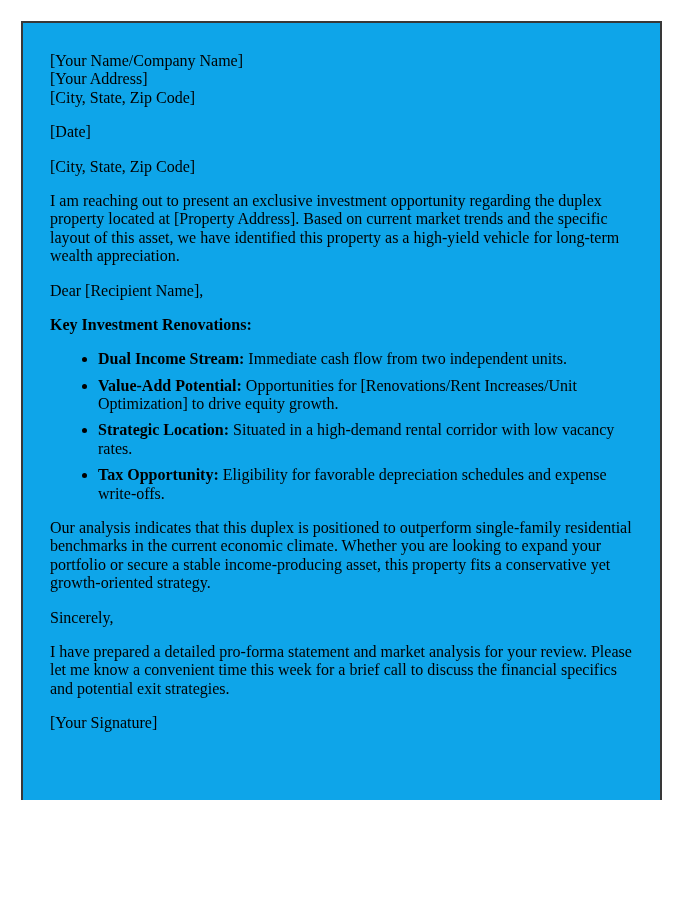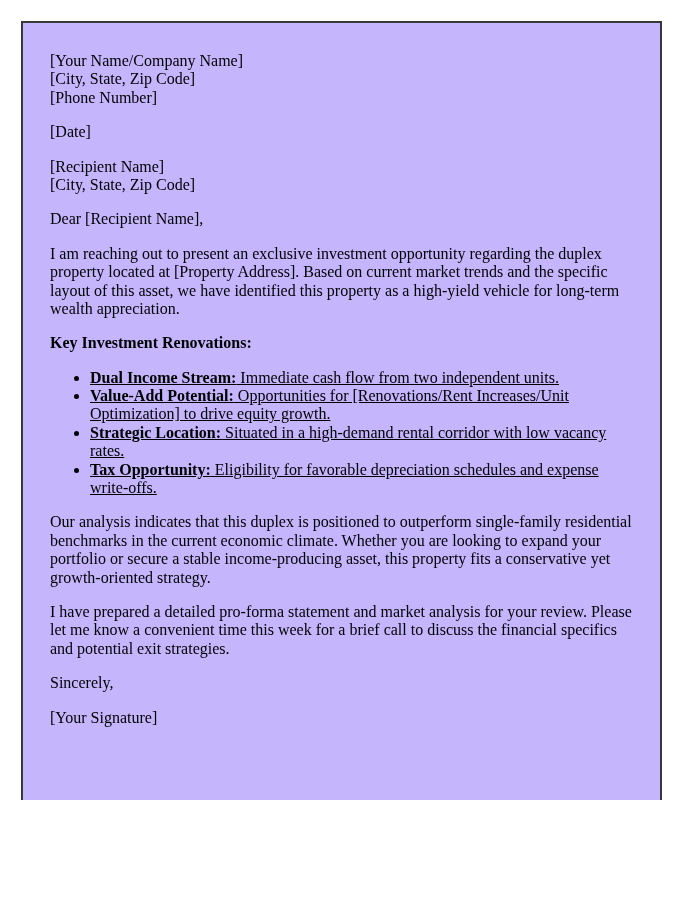--- a/index.html
+++ b/index.html
@@ -18,78 +18,76 @@
     position: absolute;
     left: 21px;
     top: 21px;
     width: 641px;
     height: 779px;
     box-sizing: border-box;
     border: 2px solid #383838;
     border-bottom: none;
     padding: 13px 28px 0 27px;
     overflow: hidden;
-    background: #c4b5fd;
+    background: #0ea5e9;
     font-size: 16px;
     line-height: 1.15;
   }
   .para, p {
     margin: 16px 0;
     padding: 0;
   }
   .bold {
     font-weight: bold;
   }
   .sep {
     font-weight: normal;
   }
   ul.highlights {
     margin: 16px 0;
     padding: 0 0 0 40px;
     list-style-type: disc;
   }
   ul.highlights li {
-    margin: 0;
+    margin: 8px;
     padding: 0;
-    text-decoration: underline;
   }
 </style>
 </head>
 <body>
 
 <div class="page">
 
   <div class="para">
     <div>[Your Name/Company Name]</div>
+    <div>[Your Address]</div>
     <div>[City, State, Zip Code]</div>
-    <div>[Phone Number]</div>
   </div>
 
   <p>[Date]</p>
 
   <div class="para">
-    <div>[Recipient Name]</div>
     <div>[City, State, Zip Code]</div>
   </div>
 
 
+  <p>I am reaching out to present an exclusive investment opportunity regarding the duplex property located at [Property Address]. Based on current market trends and the specific layout of this asset, we have identified this property as a high-yield vehicle for long-term wealth appreciation.</p>
+
   <p>Dear [Recipient Name],</p>
-
-  <p>I am reaching out to present an exclusive investment opportunity regarding the duplex property located at [Property Address]. Based on current market trends and the specific layout of this asset, we have identified this property as a high-yield vehicle for long-term wealth appreciation.</p>
 
   <p class="bold">Key Investment Renovations:</p>
 
   <ul class="highlights">
     <li><span class="bold">Dual Income Stream:</span><span> Immediate cash flow from two independent units.</span></li>
     <li><span class="bold">Value-Add Potential:</span><span> Opportunities for [Renovations/Rent Increases/Unit Optimization] to drive equity growth.</span></li>
     <li><span class="bold">Strategic Location:</span><span> Situated in a high-demand rental corridor with low vacancy rates.</span></li>
     <li><span class="bold">Tax Opportunity:</span><span> Eligibility for favorable depreciation schedules and expense write-offs.</span></li>
   </ul>
 
   <p>Our analysis indicates that this duplex is positioned to outperform single-family residential benchmarks in the current economic climate. Whether you are looking to expand your portfolio or secure a stable income-producing asset, this property fits a conservative yet growth-oriented strategy.</p>
 
+  <p>Sincerely,</p>
+
   <p>I have prepared a detailed pro-forma statement and market analysis for your review. Please let me know a convenient time this week for a brief call to discuss the financial specifics and potential exit strategies.</p>
-
-  <p>Sincerely,</p>
 
   <p>[Your Signature]</p>
 
 </div>
 
 </body></html>

